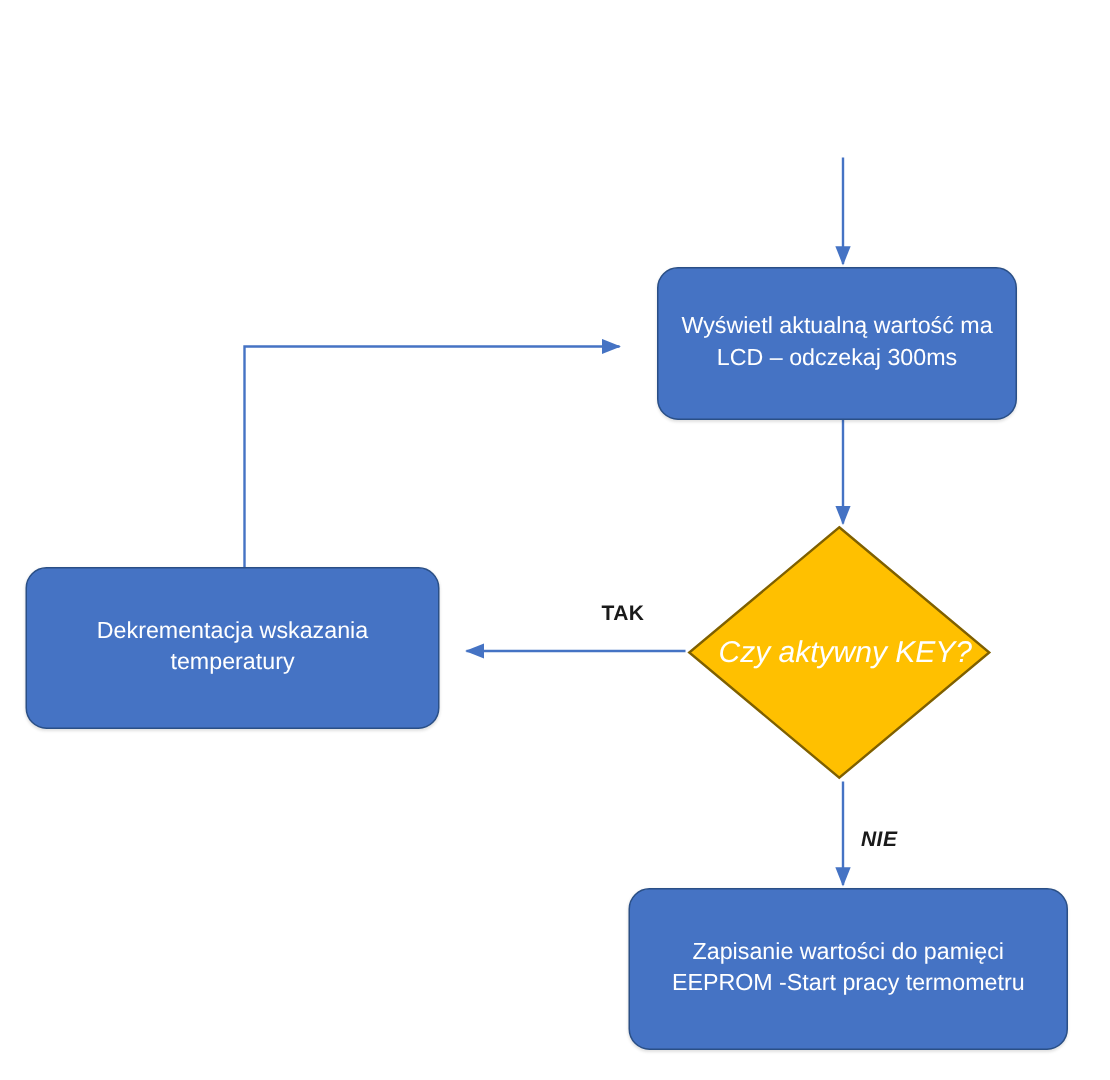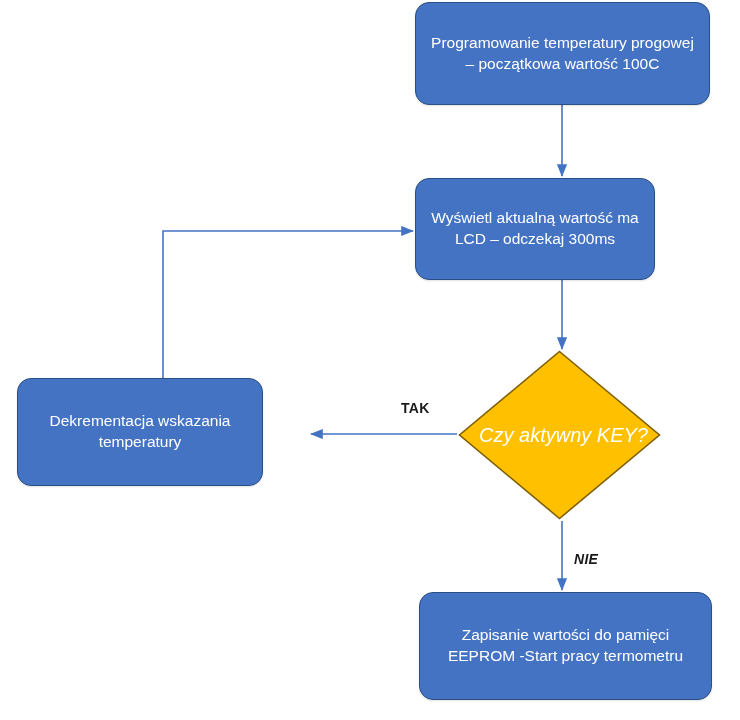--- a/index.html
+++ b/index.html
@@ -86,29 +86,26 @@
 
     <line x1="562" y1="280" x2="562" y2="349" stroke="#4573c4" stroke-width="1.6" marker-end="url(#arrowblue)"></line>
 
     <line x1="457" y1="434" x2="311" y2="434" stroke="#4573c4" stroke-width="1.6" marker-end="url(#arrowblue)"></line>
 
     <polyline points="163,378 163,231 413,231" fill="none" stroke="#4573c4" stroke-width="1.6" marker-end="url(#arrowblue)"></polyline>
 
     <line x1="562" y1="521" x2="562" y2="590" stroke="#4573c4" stroke-width="1.6" marker-end="url(#arrowblue)"></line>
   </svg>
 
-  <div class="node process" style="left:415px; top:2px; width:295px; height:103px;">
-    <span>Programowanie temperatury progowej – początkowa wartość 100C</span>
-  </div>
 
-  <div class="node process" style="left:415px; top:178px; width:240px; height:102px;">
+  <div class="node process" style="left:438px; top:178px; width:240px; height:102px;">
     <span>Wyświetl aktualną wartość ma LCD – odczekaj 300ms</span>
   </div>
 
-  <div class="node process" style="left:17px; top:378px; width:246px; height:108px;">
+  <div class="node process" style="left:17px; top:378px; width:276px; height:108px;">
     <span>Dekrementacja wskazania temperatury</span>
   </div>
 
   <div class="node decision" style="left:458px; top:350px; width:203px; height:170px;">
     <svg class="dshape" viewBox="0 0 203 170" preserveAspectRatio="none" xmlns="http://www.w3.org/2000/svg">
       <polygon points="101.5,1.5 201.5,85 101.5,168.5 1.5,85" fill="#ffc000" stroke="#7f6000" stroke-width="1.6"></polygon>
     </svg>
     <span class="dlabel">Czy aktywny KEY?</span>
   </div>
 

